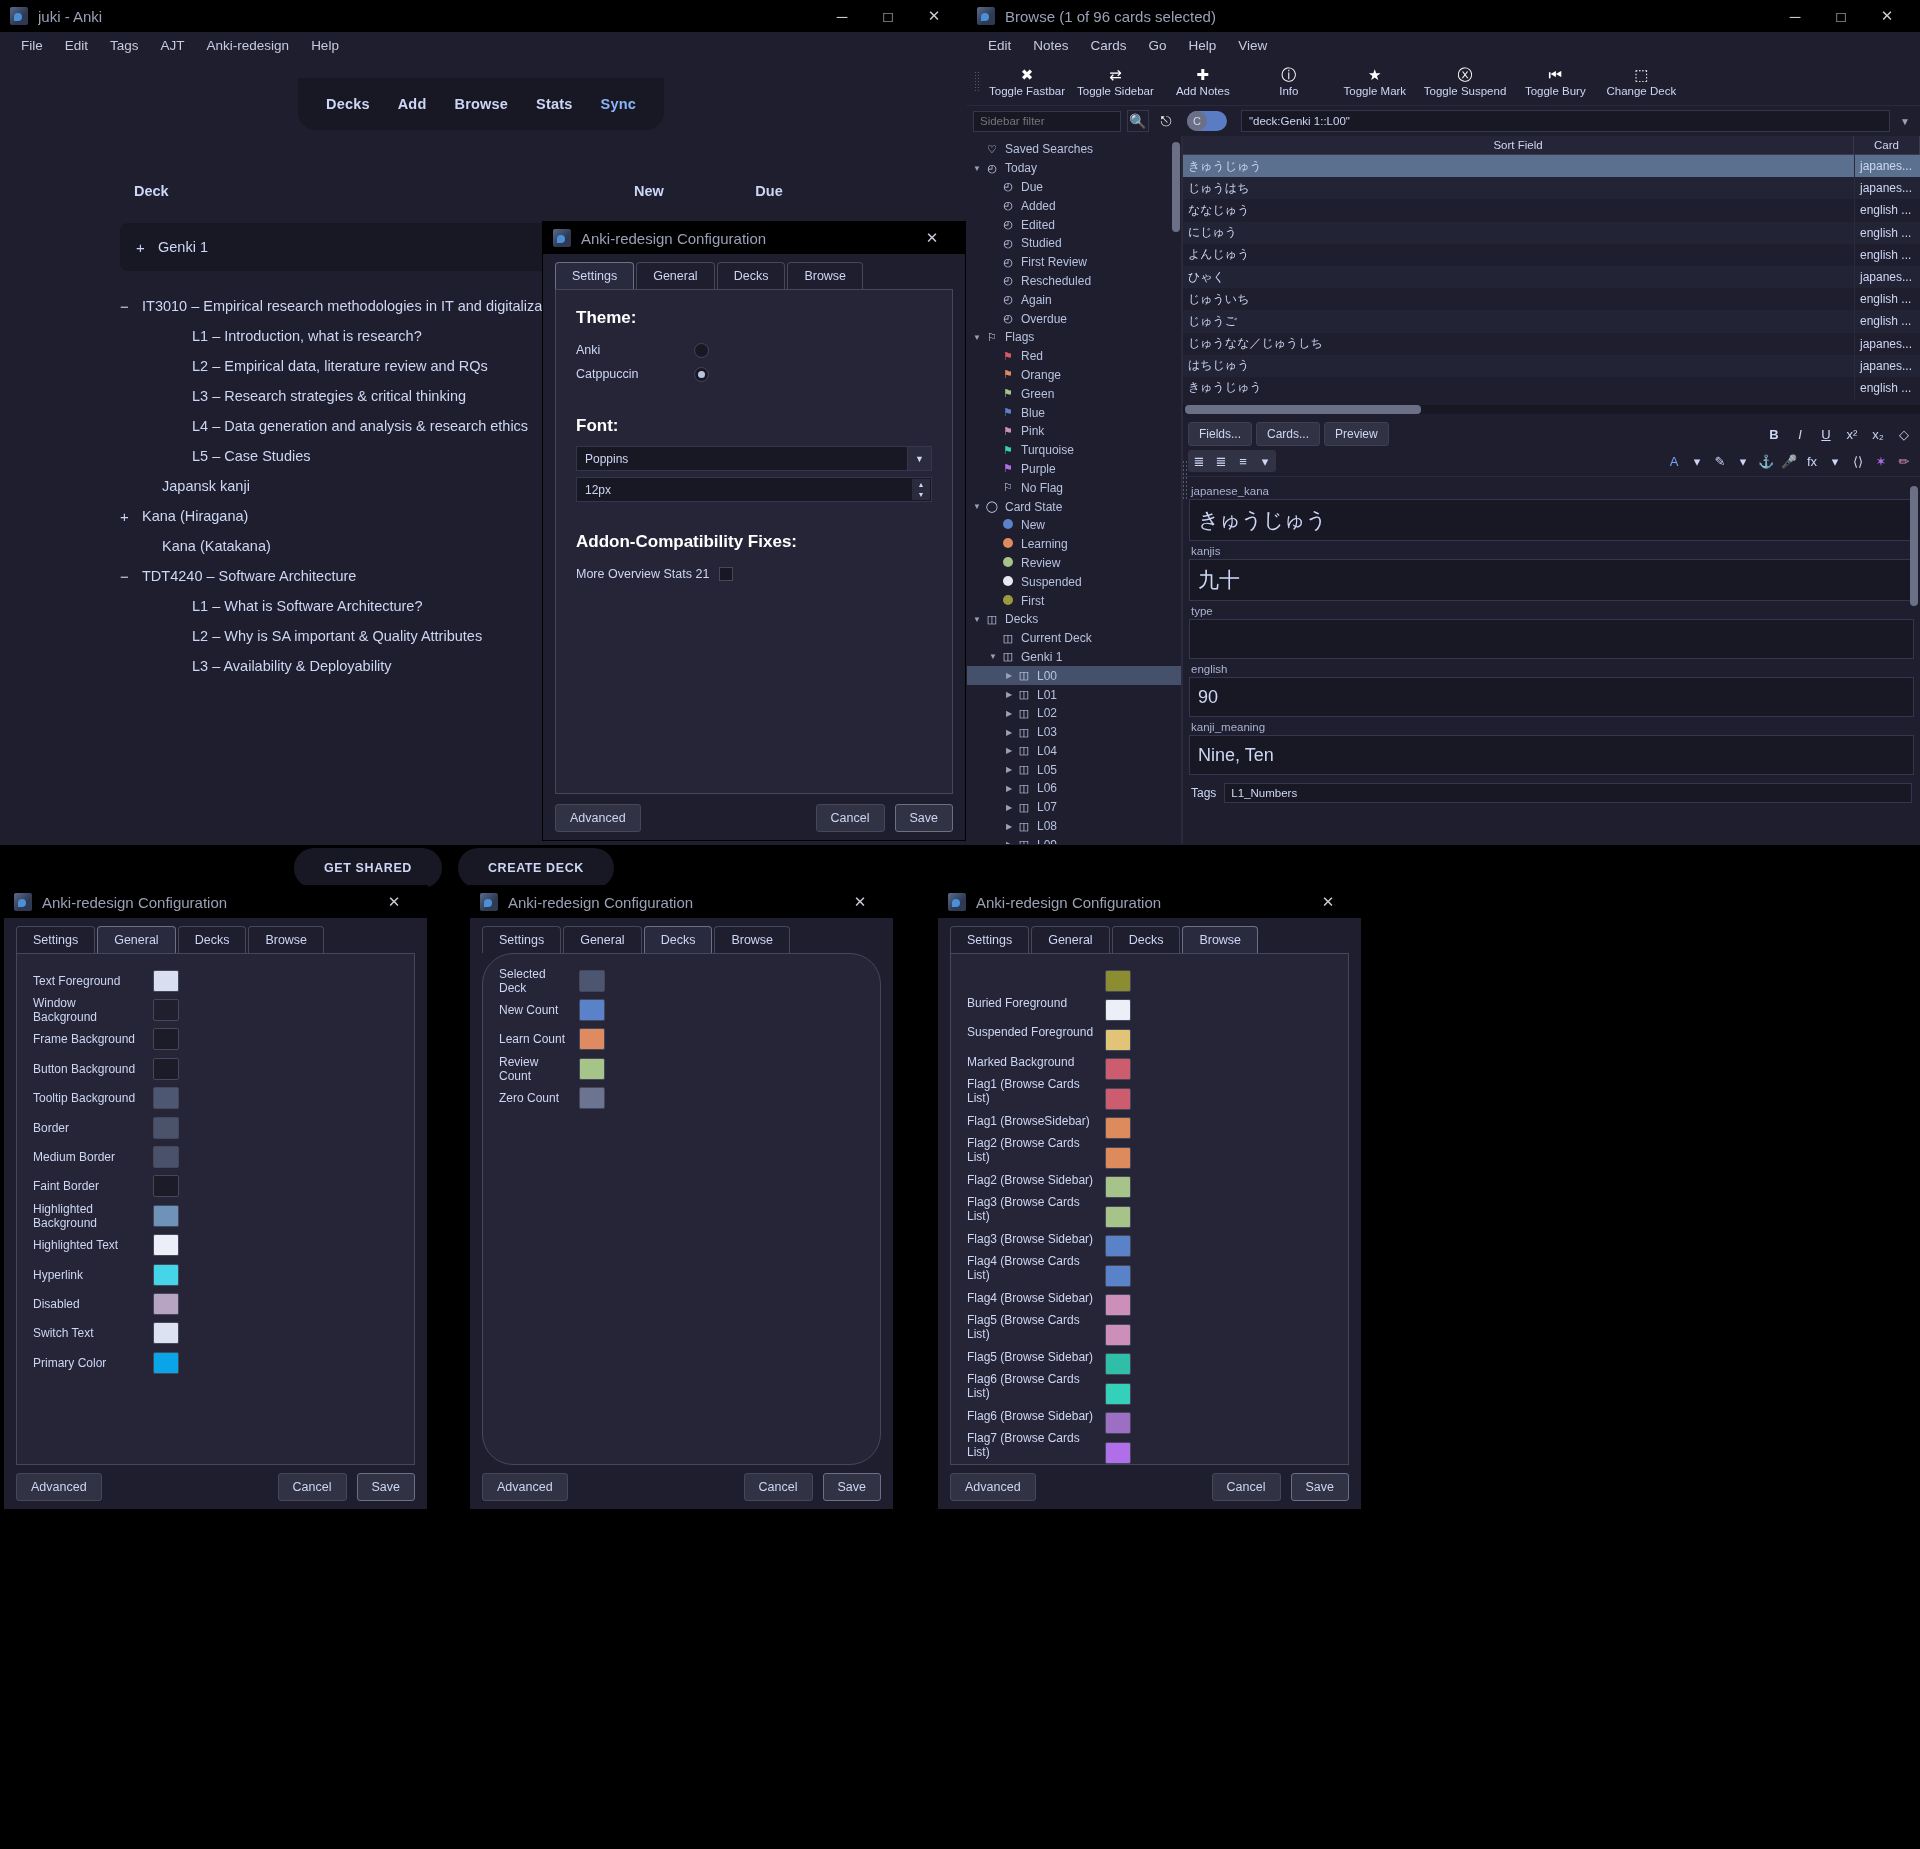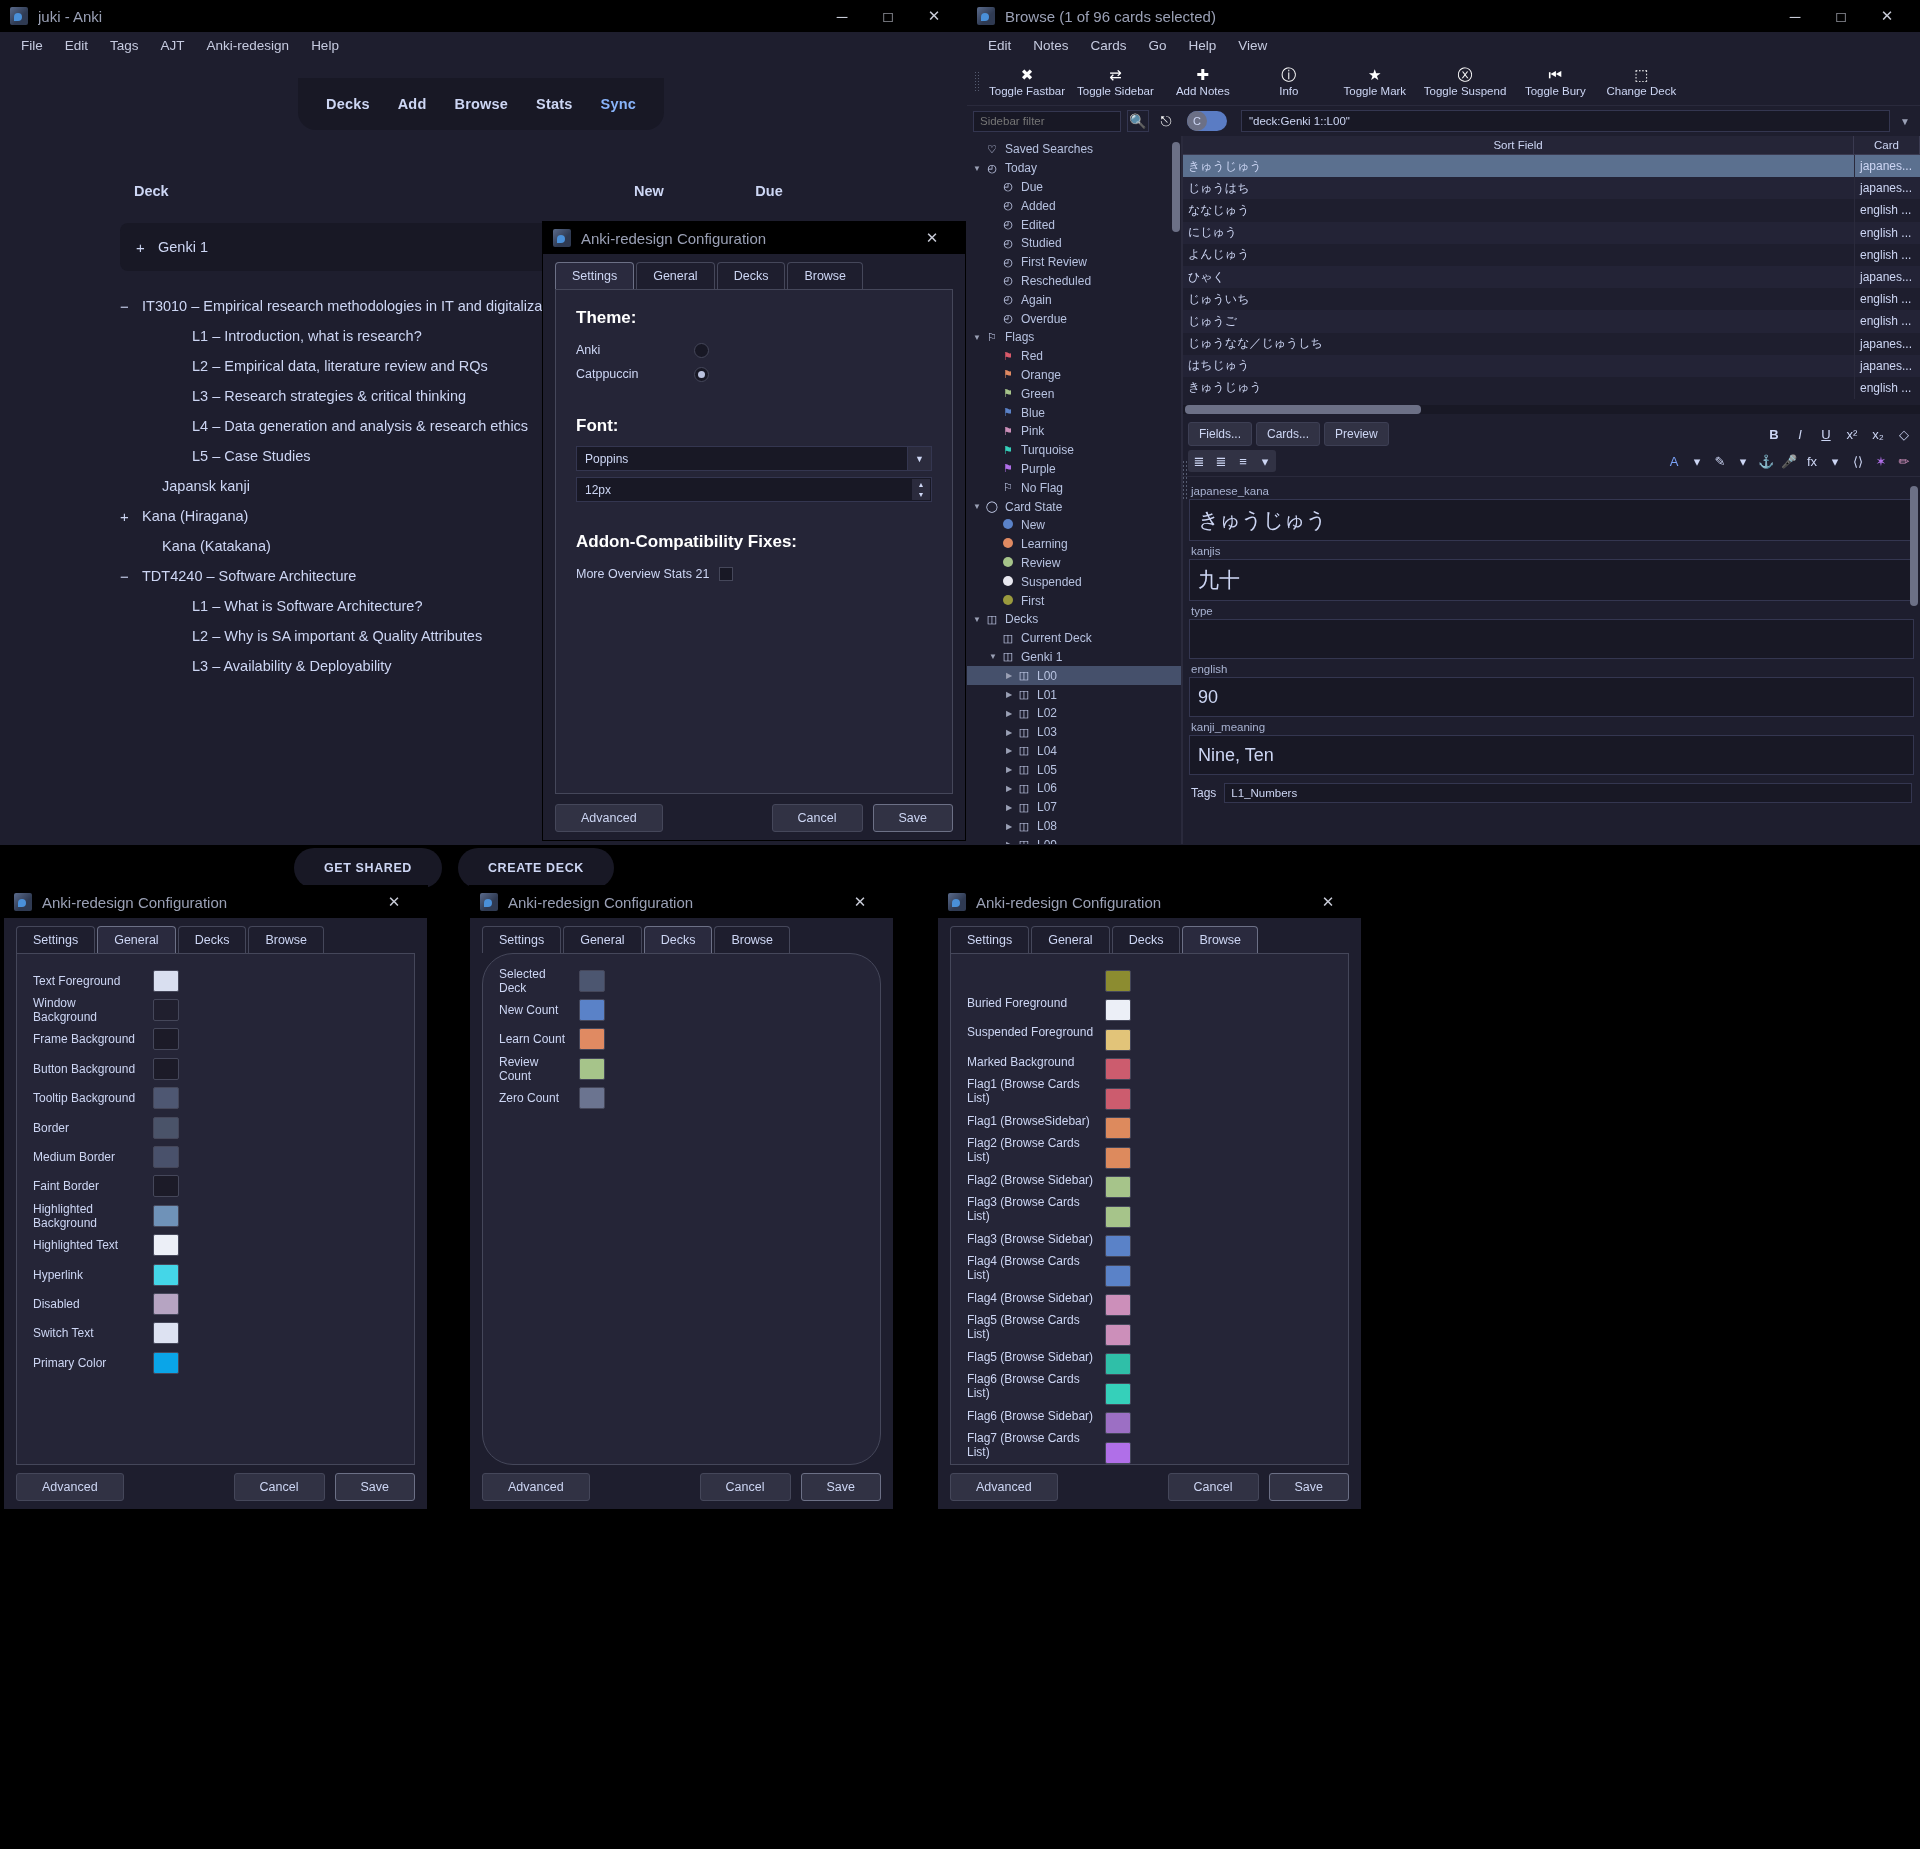--- a/index.html
+++ b/index.html
@@ -224,21 +224,21 @@
   .cfg-panel {
     border: 1px solid #45475a; background: #252537; margin: 0 12px;
     position: relative;
   }
   .cfg-foot {
     position: absolute; left: 0; right: 0; bottom: 0; height: 44px;
     display: flex; align-items: center; padding: 0 12px; background: #1e1e2e;
   }
   .cfg-btn {
     background: #313244; border: 1px solid #45475a; color: #cdd6f4;
-    font-size: 12.5px; padding: 6px 25px; border-radius: 3px;
+    font-size: 12.5px; padding: 6px 14px; border-radius: 3px;
     font-family: "Liberation Sans", sans-serif;
   }
   .cfg-btn.primary { border-color: #6c7086; }
   .cfg-foot .spacer { flex: 1; }
   .cfg-foot .right { display: flex; gap: 10px; }
 
   
   #cfg-settings { left: 542px; top: 221px; width: 424px; height: 620px; }
   #cfg-settings .cfg-panel { height: 505px; padding: 18px 20px; }
   .sec-h { color: #ffffff; font-size: 17px; font-weight: bold; margin-bottom: 10px; }

